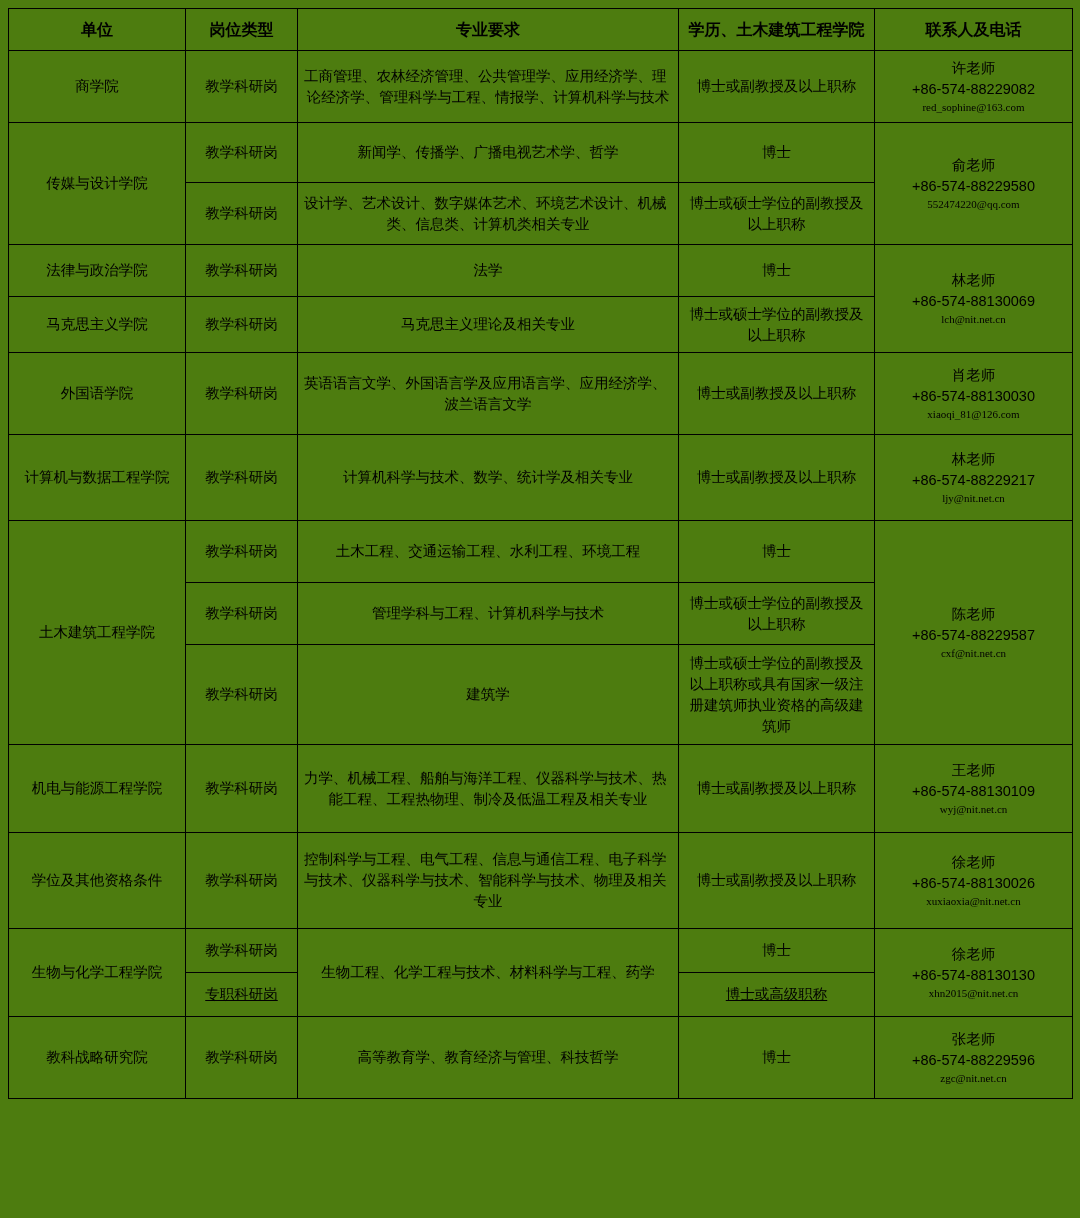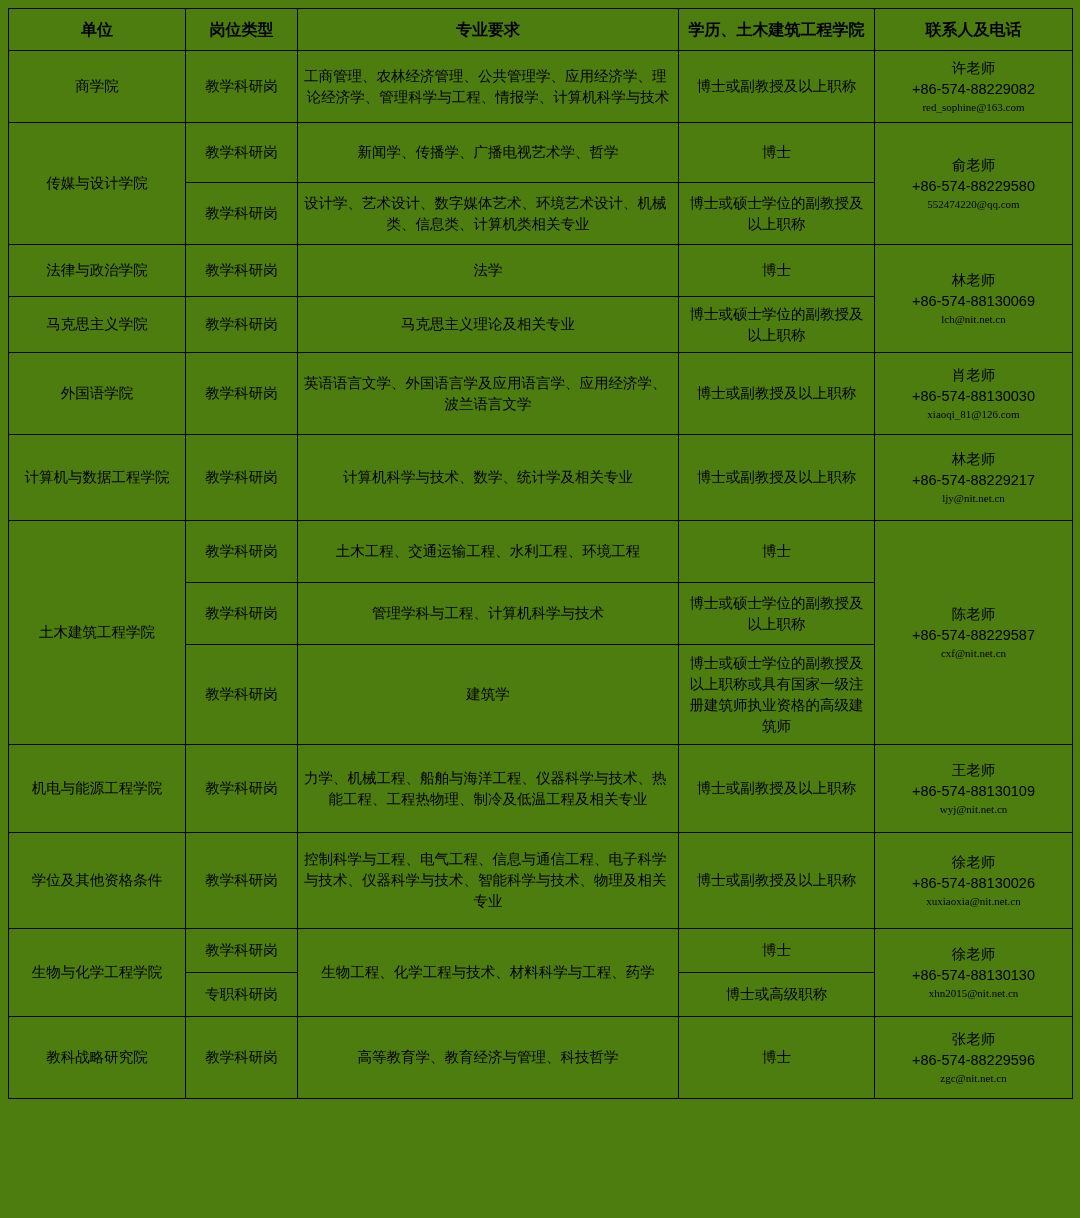--- a/index.html
+++ b/index.html
@@ -221,21 +221,21 @@
         <td class="unit" rowspan="2">生物与化学工程学院</td>
         <td>教学科研岗</td>
         <td class="major" rowspan="2">生物工程、化学工程与技术、材料科学与工程、药学</td>
         <td class="degree">博士</td>
         <td class="contact" rowspan="2">
           <span class="line">徐老师</span>
           <span class="line">+86-574-88130130</span>
           <span class="line mail">xhn2015@nit.net.cn</span>
         </td>
       </tr>
-      <tr style="height:44px;">
+      <tr style="height:44px;text-decoration:underline;">
         <td>专职科研岗</td>
         <td class="degree">博士或高级职称</td>
       </tr>
 
       <tr style="height:82px;">
         <td class="unit">教科战略研究院</td>
         <td>教学科研岗</td>
         <td class="major">高等教育学、教育经济与管理、科技哲学</td>
         <td class="degree">博士</td>
         <td class="contact">

